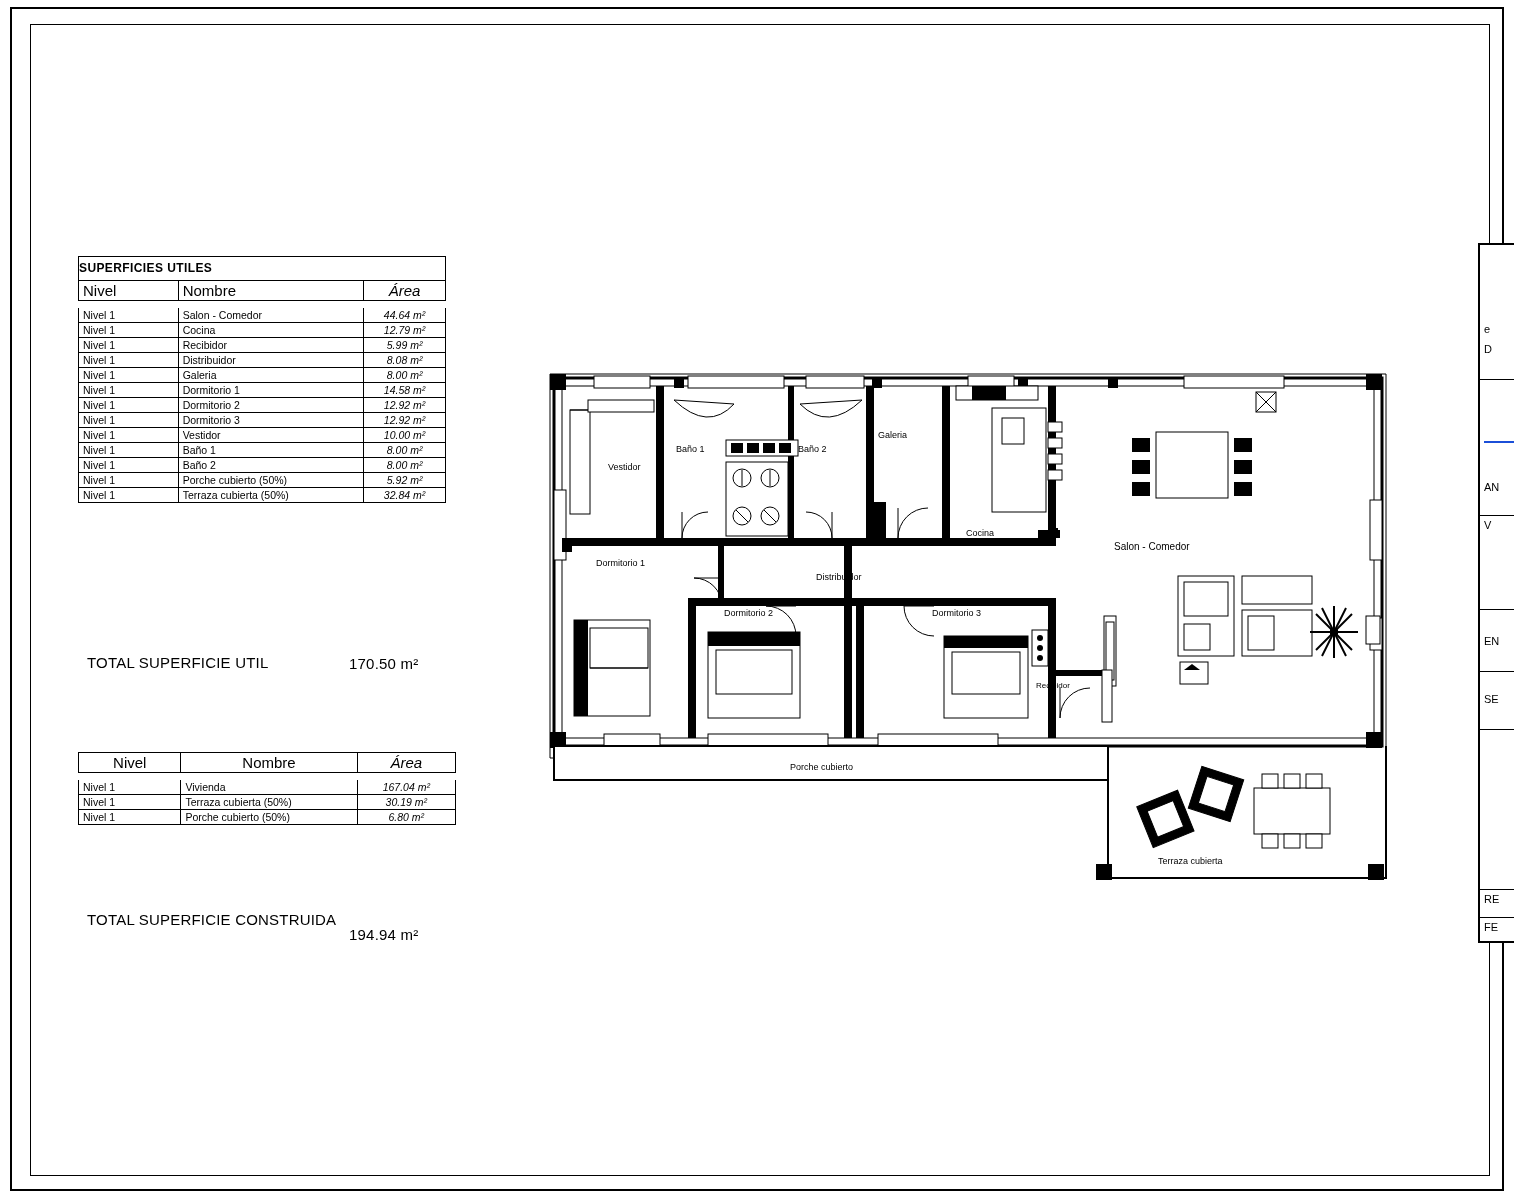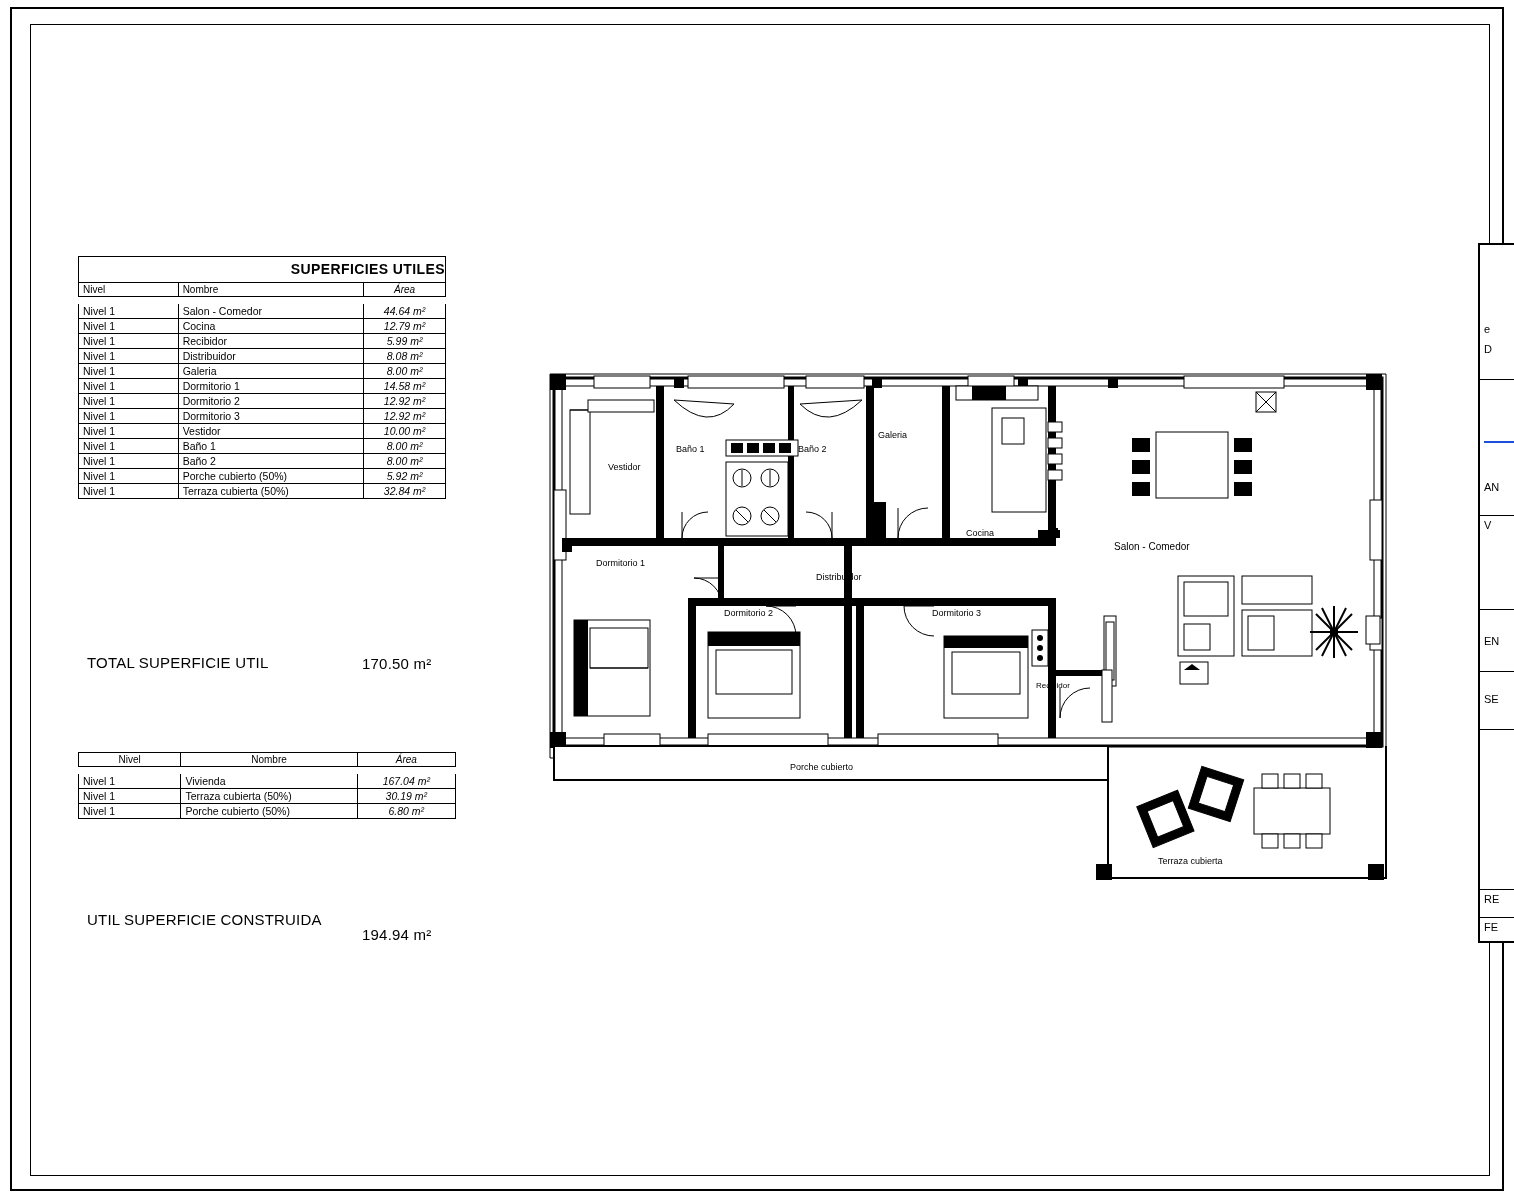--- a/index.html
+++ b/index.html
@@ -45,45 +45,45 @@
     background: #fff;
   }
   .tbl td, .tbl th {
     border: 1px solid #000;
     padding: 1px 4px;
     font-weight: normal;
     white-space: nowrap;
     box-sizing: border-box;
   }
   .tbl .title {
-    text-align: right;
+    text-align: left;
     font-weight: bold;
-    font-size: 14px;
+    font-size: 12px;
     letter-spacing: 0.4px;
     padding: 4px 0 5px 0;
   }
-  .tbl .hdr td { font-size: 10px; margin-top: 36px; }
+  .tbl .hdr td { font-size: 15px; margin-top: 36px; }
   .col-nivel { width: 100px; }
   .col-nombre { width: 186px; }
   .col-area { width: 82px; text-align: center; font-style: italic; }
   .sep-row td {
     border-left: 1px solid #fff;
     border-right: 1px solid #fff;
     border-top: 1px solid #fff;
     border-bottom: 1px solid #fff;
     height: 7px;
     padding: 0;
   }
   .totals {
     position: absolute;
     font-size: 15px;
     letter-spacing: 0.2px;
   }
   .totals .lbl { position: absolute; left: 0; top: 0; width: 250px; line-height: 1.05; margin-left: 9px; }
-  .totals .val { position: absolute; left: 284px; top: 0; text-align: center; }
+  .totals .val { position: absolute; left: 271px; top: 0; text-align: center; }
 
   
   #tbl-utiles { left: 78px; top: 256px; width: 368px; }
   #tot-utiles { left: 78px; top: 655px; width: 380px; }
   
   #tbl-construida { left: 78px; top: 752px; width: 378px; }
   #tot-construida { left: 78px; top: 912px; width: 380px; }
 
   
   #tbl-construida .col-nivel { width: 100px; }
@@ -239,21 +239,21 @@
     </tr>
     <tr>
       <td class="col-nivel">Nivel 1</td>
       <td class="col-nombre">Porche cubierto (50%)</td>
       <td class="col-area">6.80   m²</td>
     </tr>
   </tbody>
     </table>
 
   <div class="totals" id="tot-construida">
-    <div class="lbl">UTIL SUPERFICIE CONSTRUIDA</div>
+    <div class="lbl">TOTAL SUPERFICIE CONSTRUIDA</div>
     <div class="val" style="top:14px;">194.94  m²</div>
   </div>
 
   <div class="titleblock">
     <div class="tb-row" style="top:0; height:95px; border-bottom:none;">
       <span style="display:block;margin-top:75px;">e</span>
     </div>
     <div class="tb-row" style="top:95px; height:40px;">
       <span>D</span>
     </div>

